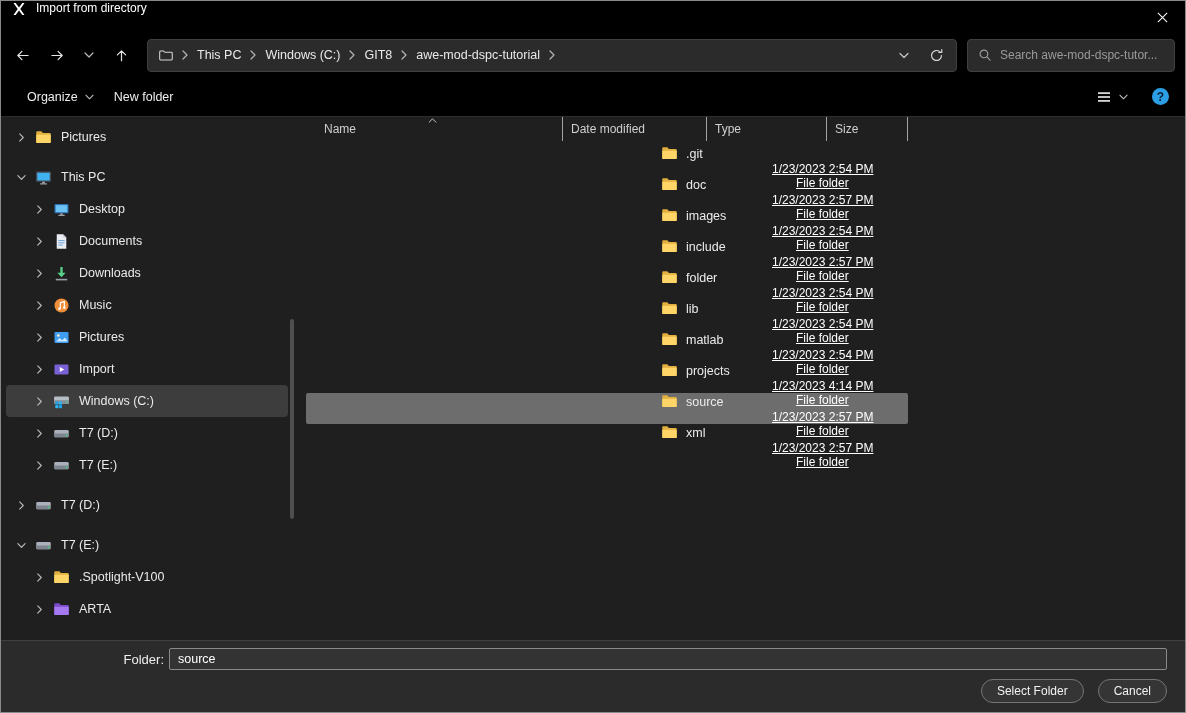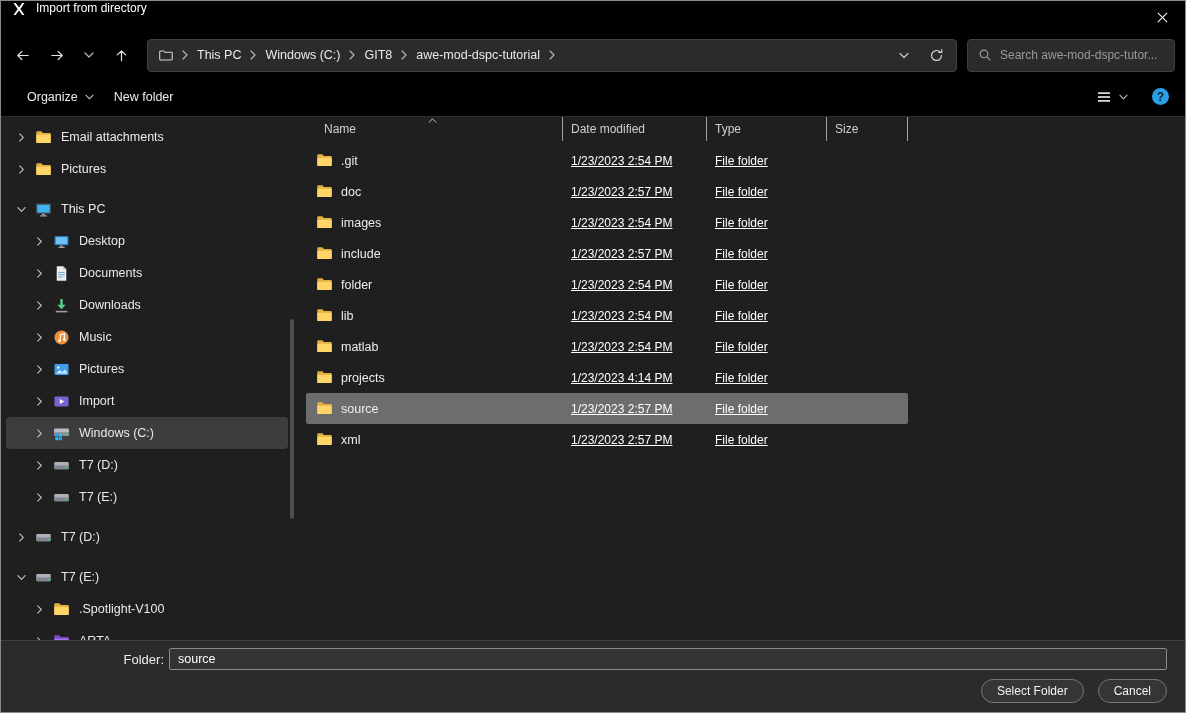--- a/index.html
+++ b/index.html
@@ -65,21 +65,21 @@
   .filearea { flex:1; padding-left:13px; position:relative; min-width:0; }
   .list-header { display:flex; height:24px; align-items:stretch; color:#cfcfcf; font-size:12px; }
   .hcell { position:relative; display:flex; align-items:center; border-right:1px solid #a3a3a3; }
   .c-name { width:257px; padding-left:18px; }
   .c-date { width:144px; padding-left:8px; }
   .c-type { width:120px; padding-left:8px; }
   .c-size { width:81px;  padding-left:8px; }
   .sort-caret { position:absolute; top:1px; left:122px; width:9px; height:5px; color:#c8c8c8; }
 
   .list-body { margin-top:4px; }
-  .file-row { display:flex; height:31px; align-items:flex-end; width:602px; border-radius:2px; }
+  .file-row { display:flex; height:31px; align-items:flex-end; width:602px; border-radius:2px;flex-direction:column; }
   .file-row.selected { background:#6d6d6d; }
   .rcell { height:100%; display:flex; align-items:center; }
   .r-name { width:257px; padding-left:10px; gap:8px; font-size:12.5px; color:#ececec; }
   .r-name .tree-icon { margin:0; }
   .r-date, .r-type, .r-size { font-size:12px; color:#ffffff; padding-left:8px;text-decoration:underline; }
   .r-date { width:144px; } .r-type { width:120px; } .r-size { width:81px; }
 
   
   .footer { flex:0 0 72px; background:#2b2b2b; border-top:1px solid #404040; padding:7px 18px 0 0; z-index:2; }
   .folder-row { display:flex; align-items:center; }
@@ -243,34 +243,20 @@
             <svg viewBox="0 0 6 10">
               <path d="M1 1l4 4-4 4" fill="none" stroke="currentColor" stroke-width="1.2" stroke-linecap="round" stroke-linejoin="round"></path>
             </svg>
           </span>
           <span class="tree-icon icon">
             <svg viewBox="0 0 16 16">
               <path fill="#e3af3f" d="M1.2 3.2c0-.6.4-1 1-1h3.7l1.6 1.6h6.3c.6 0 1 .4 1 1v7.4c0 .6-.4 1-1 1H2.2c-.6 0-1-.4-1-1z"></path>
               <path fill="#ffd567" d="M1.2 5.3h13.6v6.9c0 .6-.4 1-1 1H2.2c-.6 0-1-.4-1-1z"></path>
             </svg>
           </span>
-          <span class="tree-label">Email attachments</span>
-        </div>
-        <div class="tree-item level0">
-          <span class="tree-chevron icon">
-            <svg viewBox="0 0 6 10">
-              <path d="M1 1l4 4-4 4" fill="none" stroke="currentColor" stroke-width="1.2" stroke-linecap="round" stroke-linejoin="round"></path>
-            </svg>
-          </span>
-          <span class="tree-icon icon">
-            <svg viewBox="0 0 16 16">
-              <path fill="#e3af3f" d="M1.2 3.2c0-.6.4-1 1-1h3.7l1.6 1.6h6.3c.6 0 1 .4 1 1v7.4c0 .6-.4 1-1 1H2.2c-.6 0-1-.4-1-1z"></path>
-              <path fill="#ffd567" d="M1.2 5.3h13.6v6.9c0 .6-.4 1-1 1H2.2c-.6 0-1-.4-1-1z"></path>
-            </svg>
-          </span>
           <span class="tree-label">Pictures</span>
         </div>
         <div class="tree-item level0 expanded gap">
           <span class="tree-chevron icon">
             <svg viewBox="0 0 10 6">
               <path d="M1 1l4 4 4-4" fill="none" stroke="currentColor" stroke-width="1.3" stroke-linecap="round" stroke-linejoin="round"></path>
             </svg>
           </span>
           <span class="tree-icon icon">
             <svg viewBox="0 0 16 16">

